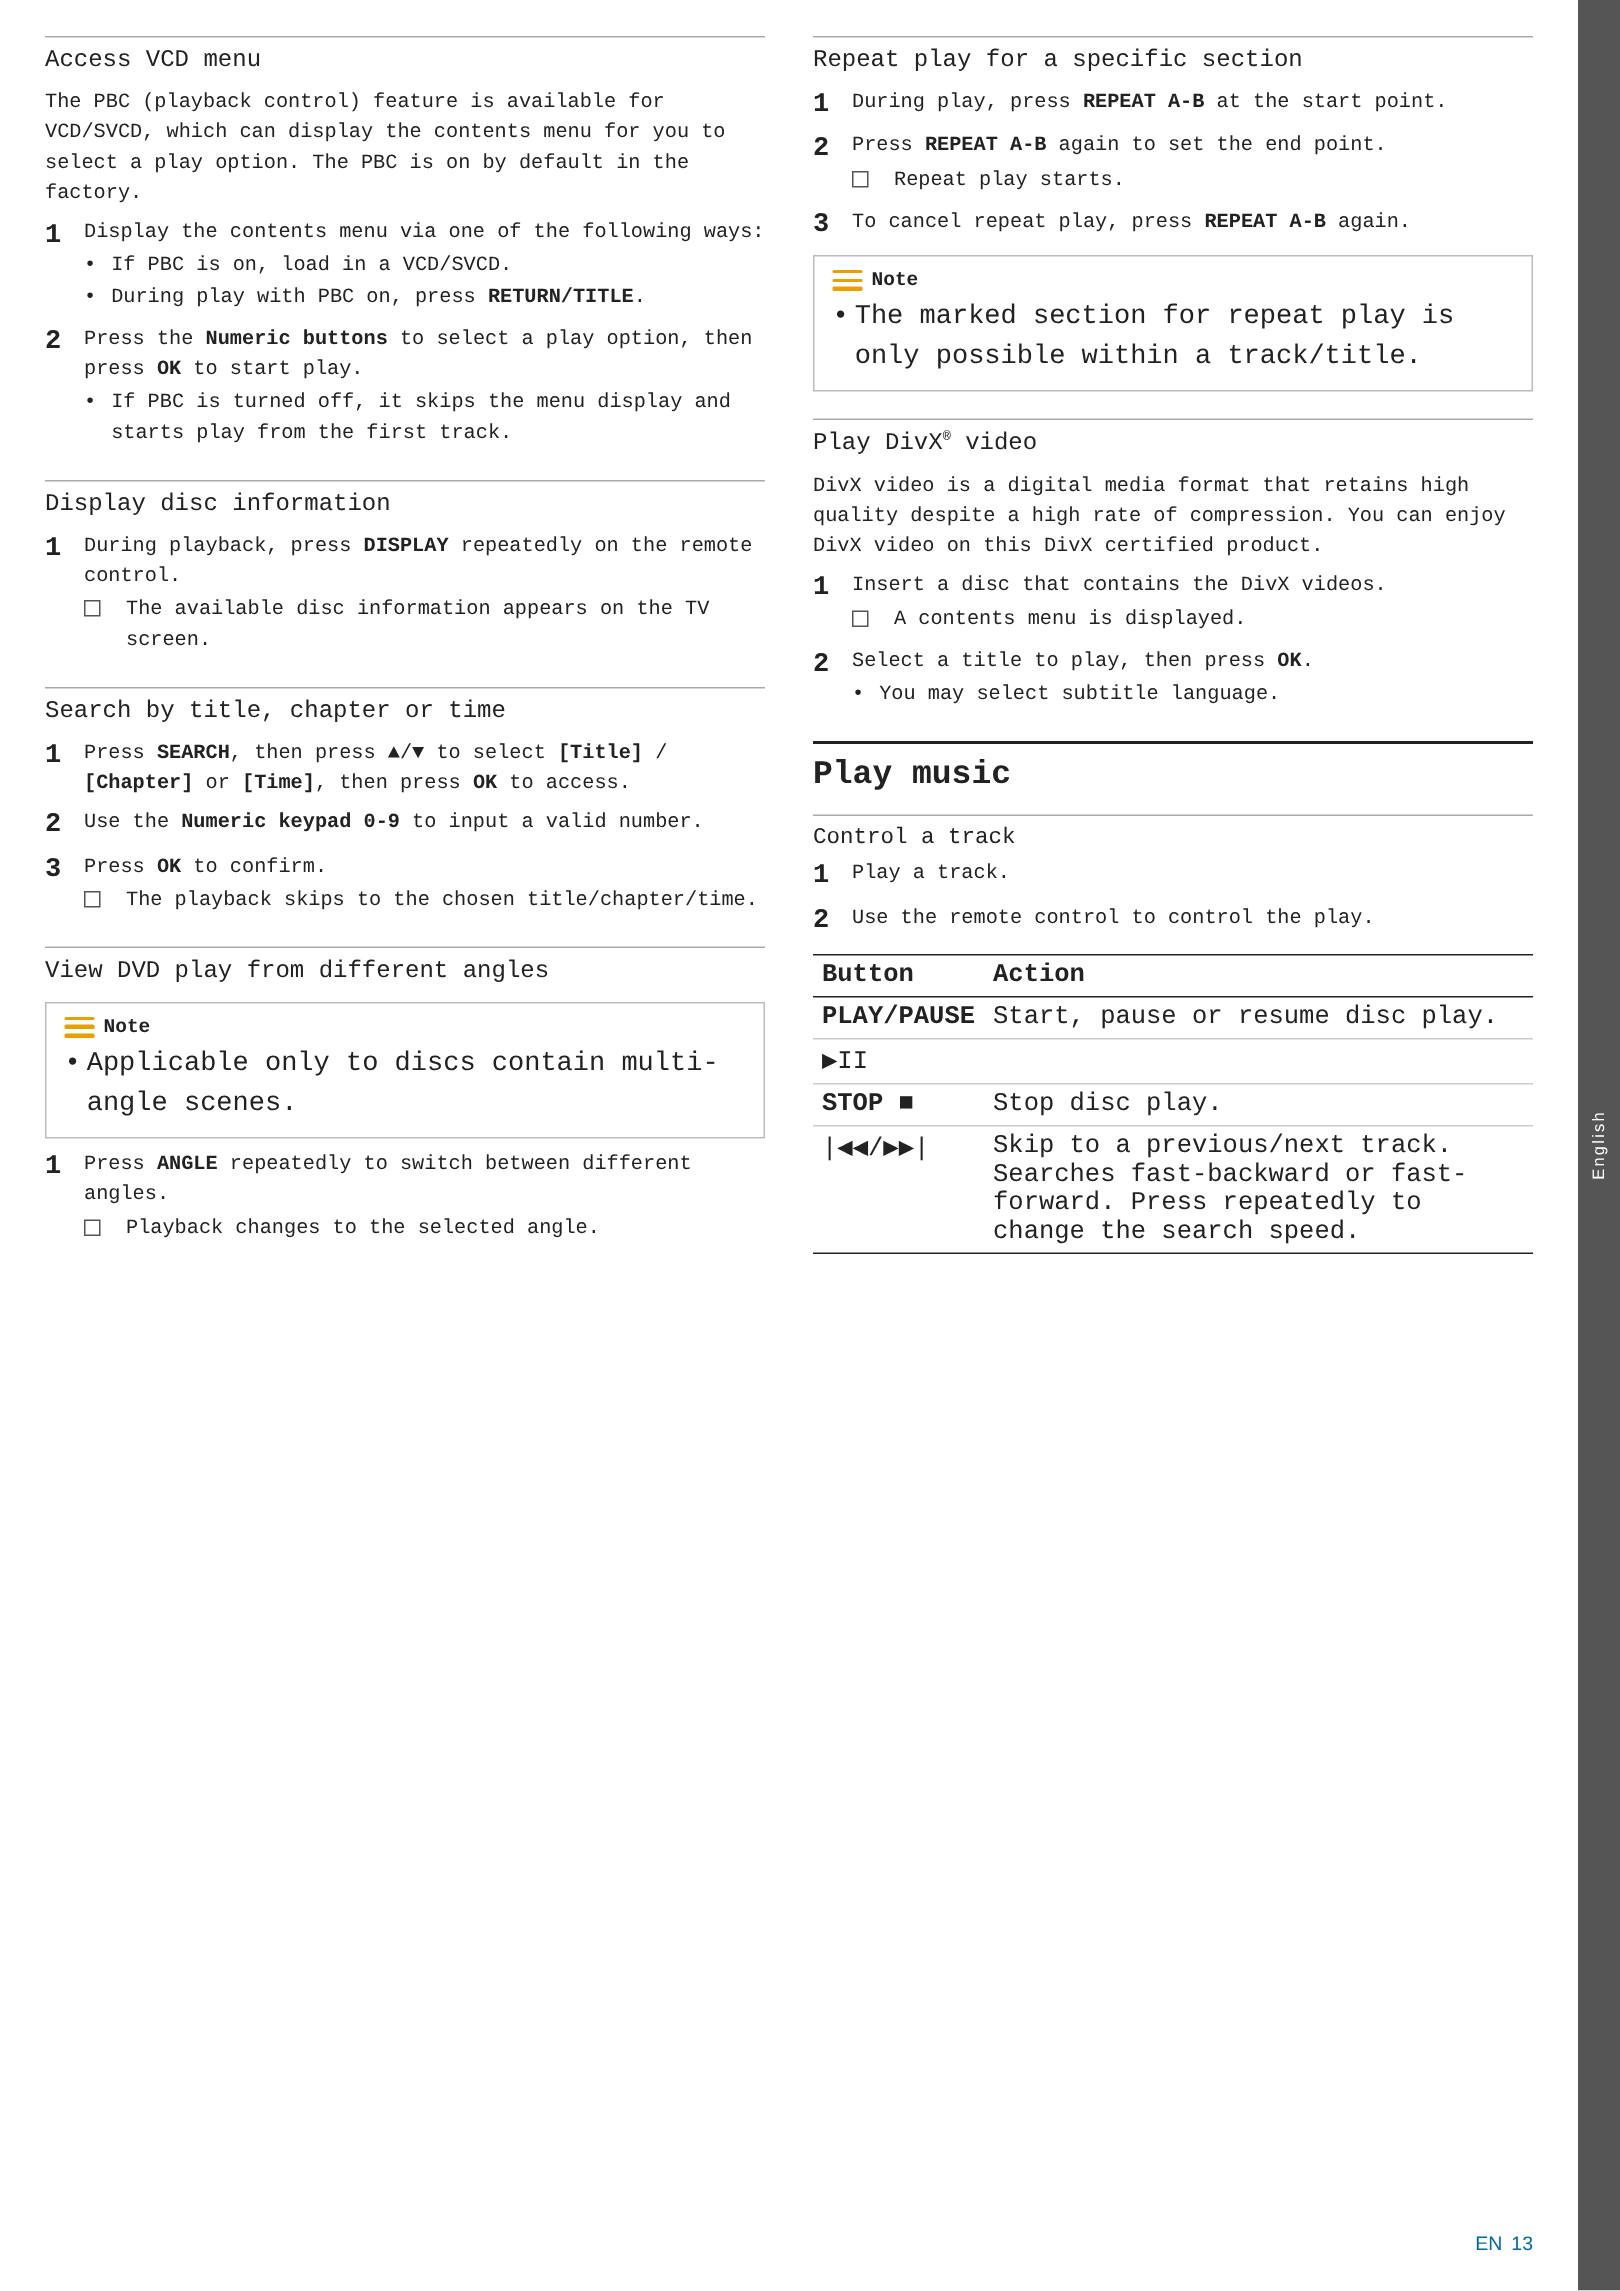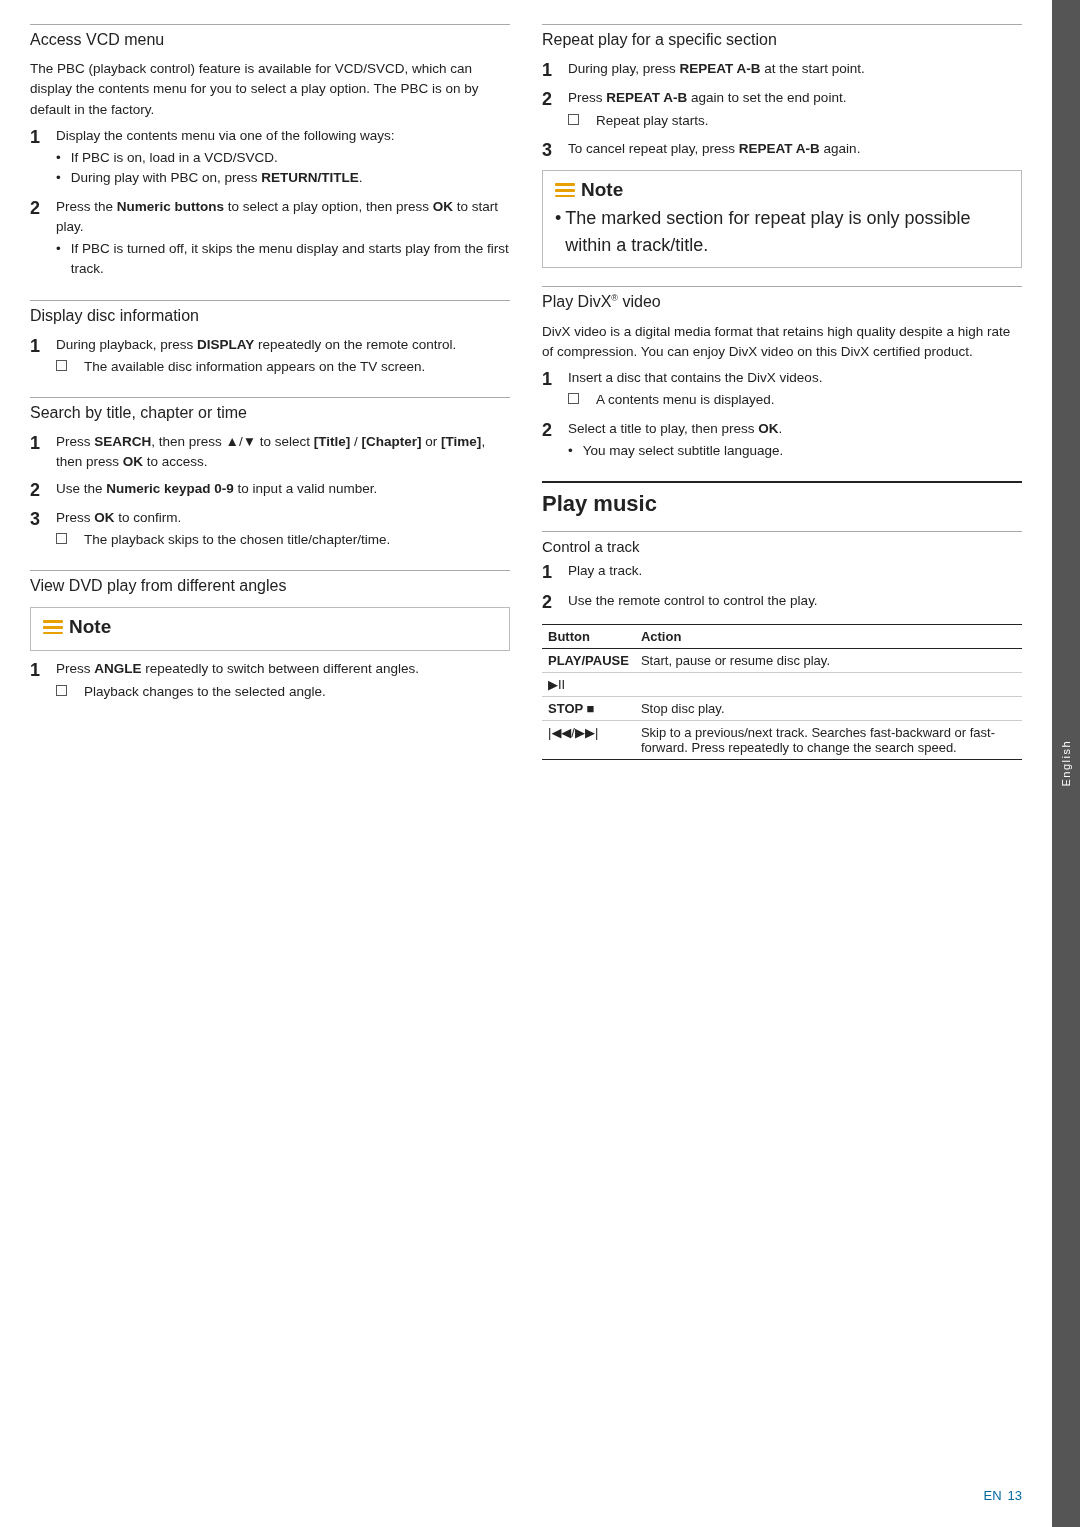--- a/index.html
+++ b/index.html
@@ -35,20 +35,21 @@
     .main-content {
       flex: 1;
       padding: 24px 30px 24px 30px;
       display: flex;
       flex-direction: column;
     }
     .two-col {
       display: flex;
       gap: 32px;
       flex: 1;
+      font-family: Liberation Mono, monospace;
     }
     .col-left {
       flex: 1;
       min-width: 0;
     }
     .col-right {
       flex: 1;
       min-width: 0;
     }
     .section {
@@ -129,21 +130,21 @@
       border: 1px solid #bbb;
       padding: 8px 12px;
       margin: 8px 0;
     }
     .note-header {
       display: flex;
       align-items: center;
       gap: 6px;
       font-weight: bold;
       margin-bottom: 4px;
-      font-size: 19px;
+      font-size: 13px;
     }
     .note-icon {
       width: 20px;
       height: 14px;
       display: inline-flex;
       flex-direction: column;
       justify-content: space-between;
     }
     .note-line {
       height: 2.5px;
@@ -166,21 +167,21 @@
     }
     .play-music-section {
       margin-top: 8px;
     }
     .table-wrapper {
       margin-top: 10px;
     }
     table {
       width: 100%;
       border-collapse: collapse;
-      font-size: 13px;
+      font-size: 17px;
     }
     table thead tr {
       border-bottom: 1.5px solid #222;
       border-top: 1.5px solid #222;
     }
     table th {
       text-align: left;
       padding: 4px 6px;
       font-weight: bold;
     }
@@ -305,20 +306,23 @@
           <div class="section-title">View DVD play from different angles</div>
           <div class="note-box">
             <div class="note-header">
               <span class="note-icon">
                 <span class="note-line"></span>
                 <span class="note-line"></span>
                 <span class="note-line"></span>
               </span>
               <span>Note</span>
             </div>
+            <ul>
+              <li>Applicable only to discs contain multi-angle scenes.</li>
+            </ul>
           </div>
           <ol class="steps">
             <li>
               <span class="step-num">1</span>
               <div class="step-content">
                 <span>Press <strong>ANGLE</strong> repeatedly to switch between different angles.</span>
                 <div class="checkbox-row">
                   <span class="bullet-box"></span>
                   <span>Playback changes to the selected angle.</span>
                 </div>

